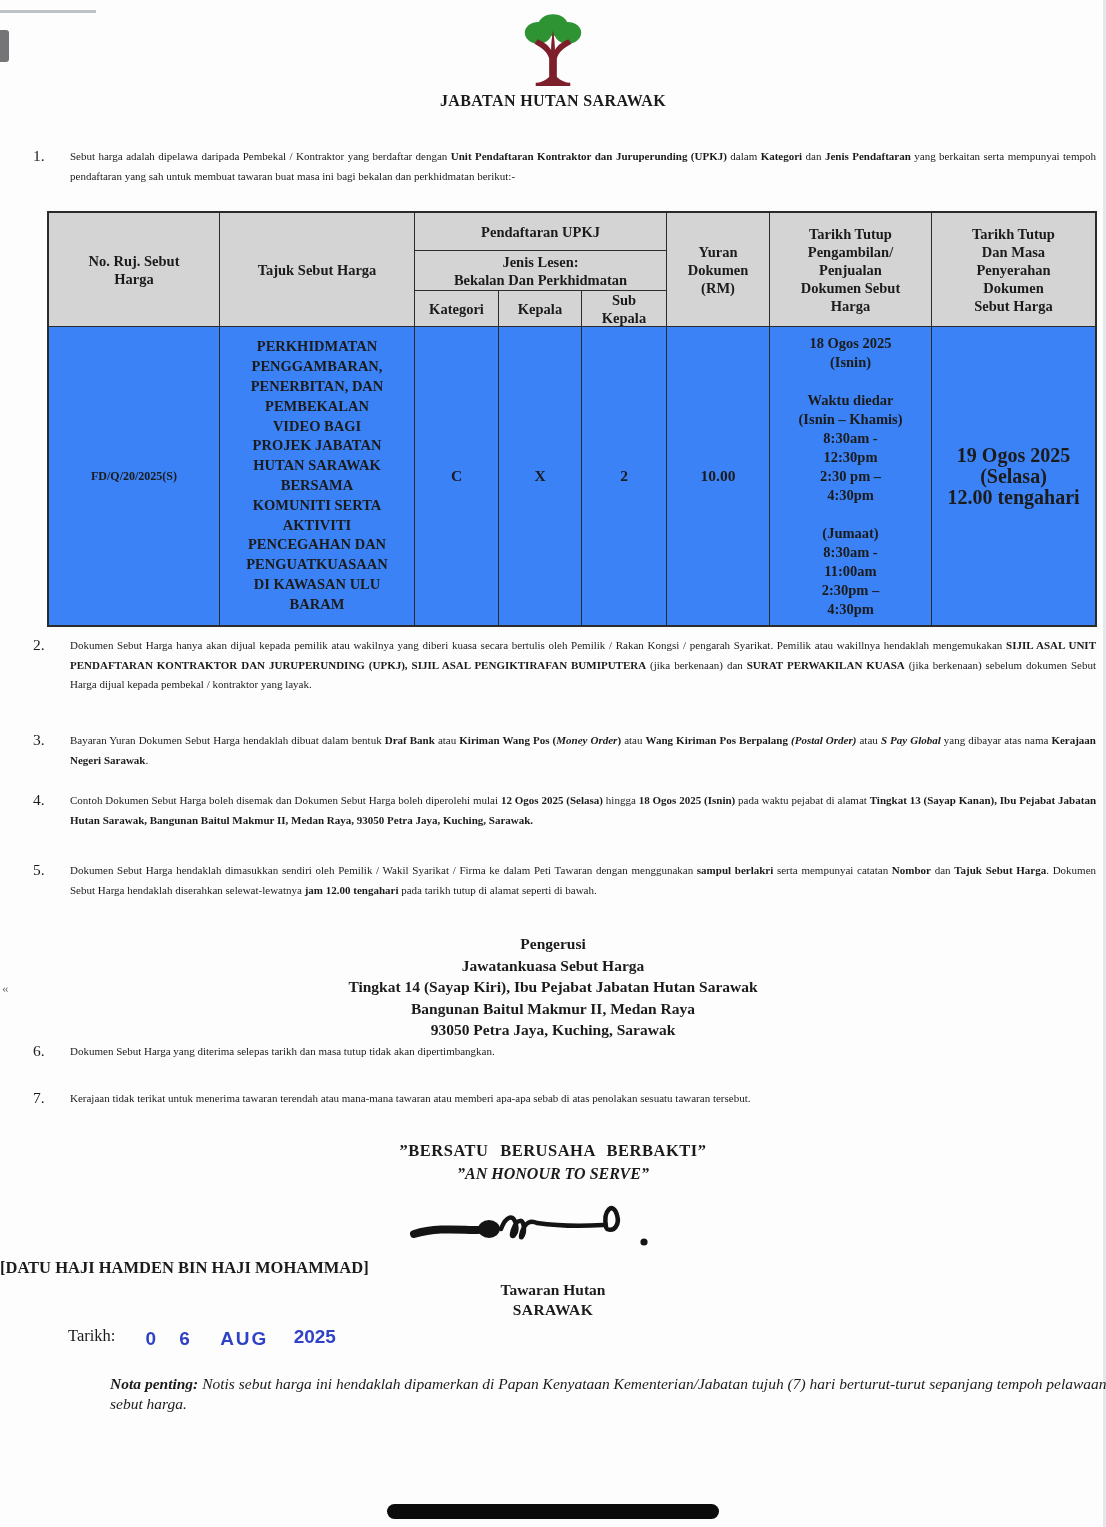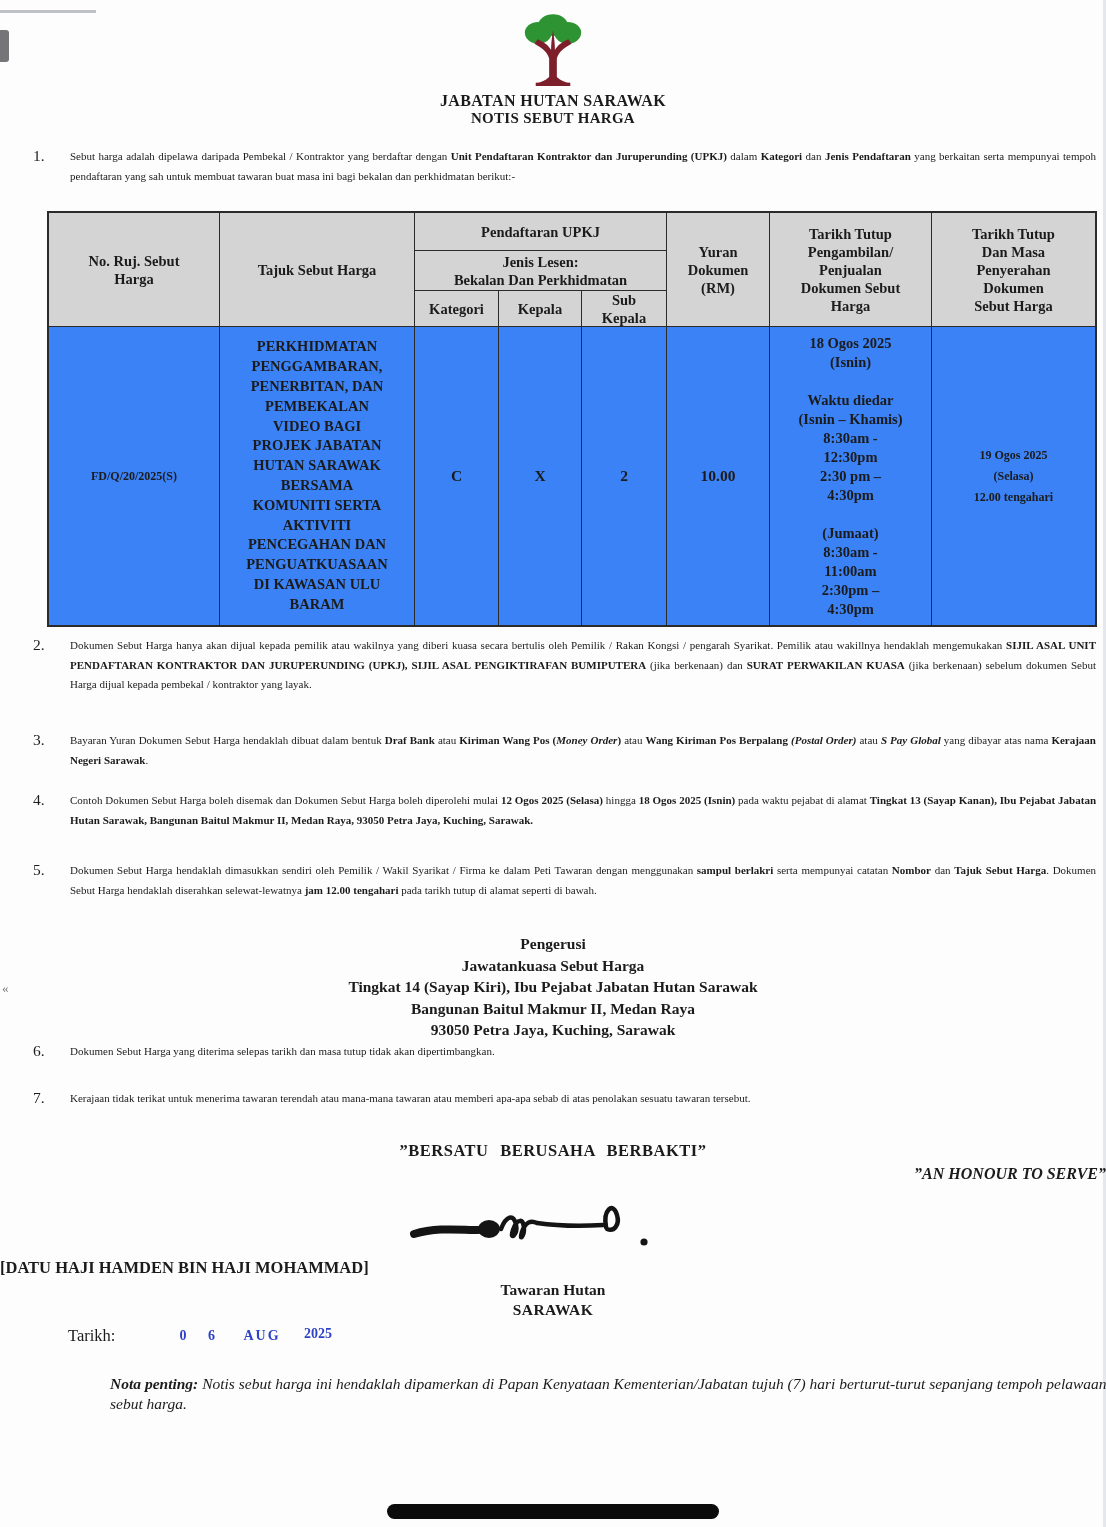--- a/index.html
+++ b/index.html
@@ -27,39 +27,39 @@
   .cell{display:flex;align-items:center;justify-content:center;text-align:center;
     white-space:pre-line;box-sizing:border-box;padding:2px 4px;}
   .hd{background:#d4d4d4;font-weight:bold;font-size:14.5px;line-height:18px;}
   .bd{background:#3b82f6;font-weight:bold;}
   .br{border-right:1px solid #2b2b2b;}
   .bb{border-bottom:1px solid #2b2b2b;}
   .no-ruj-cell{font-size:12px;}
   .tajuk-cell{font-size:14.5px;line-height:19.8px;}
   .letter-cell{font-size:15.5px;}
   .tutup1-cell{font-size:14.5px;line-height:19px;}
-  .tutup2-cell{font-size:12px;line-height:21px;}
+  .tutup2-cell{font-size:20px;line-height:21px;}
   
   .address{position:absolute;left:0;top:933px;width:100%;text-align:center;
     font-weight:bold;font-size:15.5px;line-height:21.5px;white-space:pre-line;}
   .motto1{position:absolute;left:0;top:1141px;width:100%;text-align:center;
     font-weight:bold;font-size:16.5px;word-spacing:7px;letter-spacing:.5px;}
-  .motto2{position:absolute;left:0;top:1165px;width:100%;text-align:right;
+  .motto2{position:absolute;left:0;top:1165px;width:100%;text-align:center;
     font-weight:bold;font-style:italic;font-size:16px;}
   .sig-svg{position:absolute;left:408px;top:1196px;width:280px;height:62px;}
   .sig-name{position:absolute;left:0;top:1258px;width:100%;text-align:left;
     font-weight:bold;font-size:16.5px;}
   .sig-title{position:absolute;left:0;top:1281px;width:100%;text-align:center;
     font-weight:bold;font-size:15.5px;}
   .sig-org{position:absolute;left:0;top:1301px;width:100%;text-align:center;
     font-weight:bold;font-size:15.5px;letter-spacing:.4px;}
-  .date-row{position:absolute;left:68px;top:1326px;display:flex;align-items:flex-start;gap:40px;}
+  .date-row{position:absolute;left:68px;top:1326px;display:flex;align-items:flex-start;}
   .date-label{font-size:16.5px;}
-  .stamp{font-family:Liberation Serif, serif;font-weight:bold;
-    font-size:14px;margin-left:24px;margin-top:2px;opacity:.95;}
+  .stamp{font-family:Liberation Sans, sans-serif;font-weight:bold;
+    font-size:19px;margin-left:30px;margin-top:2px;opacity:.95;}
   .stamp span{display:inline-block;}
   .stamp .s0{letter-spacing:9px;}
   .stamp .s1{margin-left:16px;letter-spacing:2px;}
   .stamp .s2{margin-left:20px;transform:translateY(-2px);}
   .nota{position:absolute;left:68px;top:1374px;width:1000px;
     font-size:15.5px;line-height:20px;font-style:italic;margin-left:42px;}
   .nota .label{font-weight:bold;}
   
   .edge-top{position:absolute;left:0;top:10px;width:96px;height:3px;background:#8a8f96;opacity:.55;}
   .edge-blot{position:absolute;left:0;top:30px;width:9px;height:32px;background:#3a3a3e;opacity:.7;border-radius:0 3px 3px 0;}
@@ -92,21 +92,20 @@
       L23 113 L77 113 L77 108
       C70 108 62 105 56 99
       L56 70
       C59 59 68 53 79 47
       L74 40
       C65 44 57 49 53 57
       C53 48 52 38 50 26 Z"></path>
   </svg>
 
   <div class="title-1">JABATAN HUTAN SARAWAK</div>
-  <div class="title-2">NOTIS SEBUT HARGA</div>
 
   <div class="para" style="top:147px">
     <div class="num">1.</div>
     <div class="ptext"><span>Sebut harga adalah dipelawa daripada Pembekal / Kontraktor yang berdaftar dengan </span><span class="b">Unit Pendaftaran Kontraktor dan Juruperunding (UPKJ)</span><span> dalam </span><span class="b">Kategori</span><span> dan </span><span class="b">Jenis Pendaftaran</span><span> yang berkaitan serta mempunyai tempoh pendaftaran yang sah untuk membuat tawaran buat masa ini bagi bekalan dan perkhidmatan berikut:-</span></div>
   </div>
 
   <div class="tbl">
     <div class="cell hd br bb" style="grid-column:1;grid-row:1/4">No. Ruj. Sebut
 Harga</div>
     <div class="cell hd br bb" style="grid-column:2;grid-row:1/4">Tajuk Sebut Harga</div>

